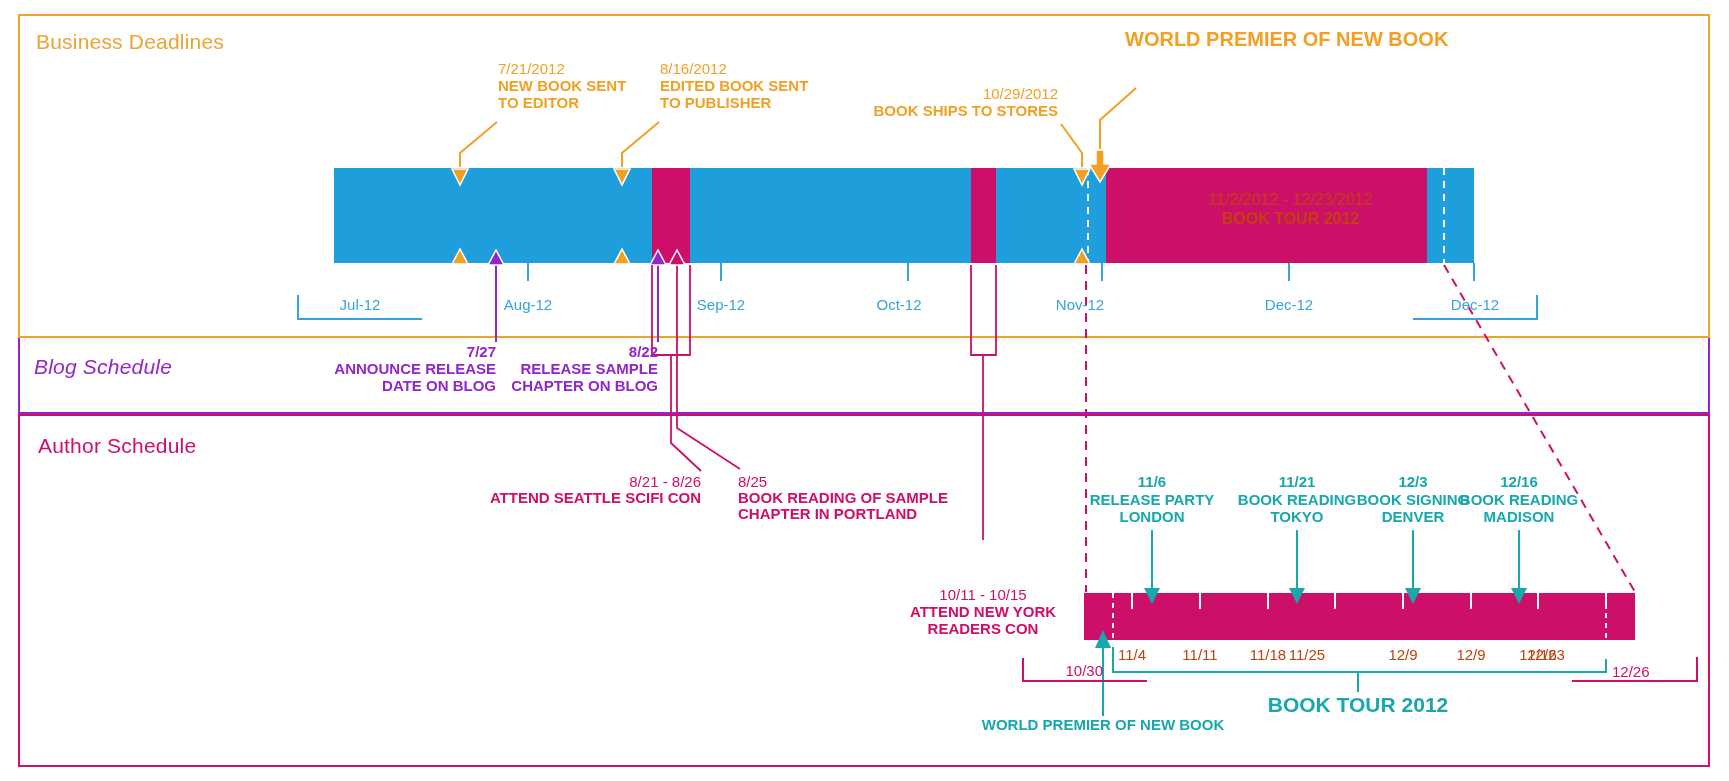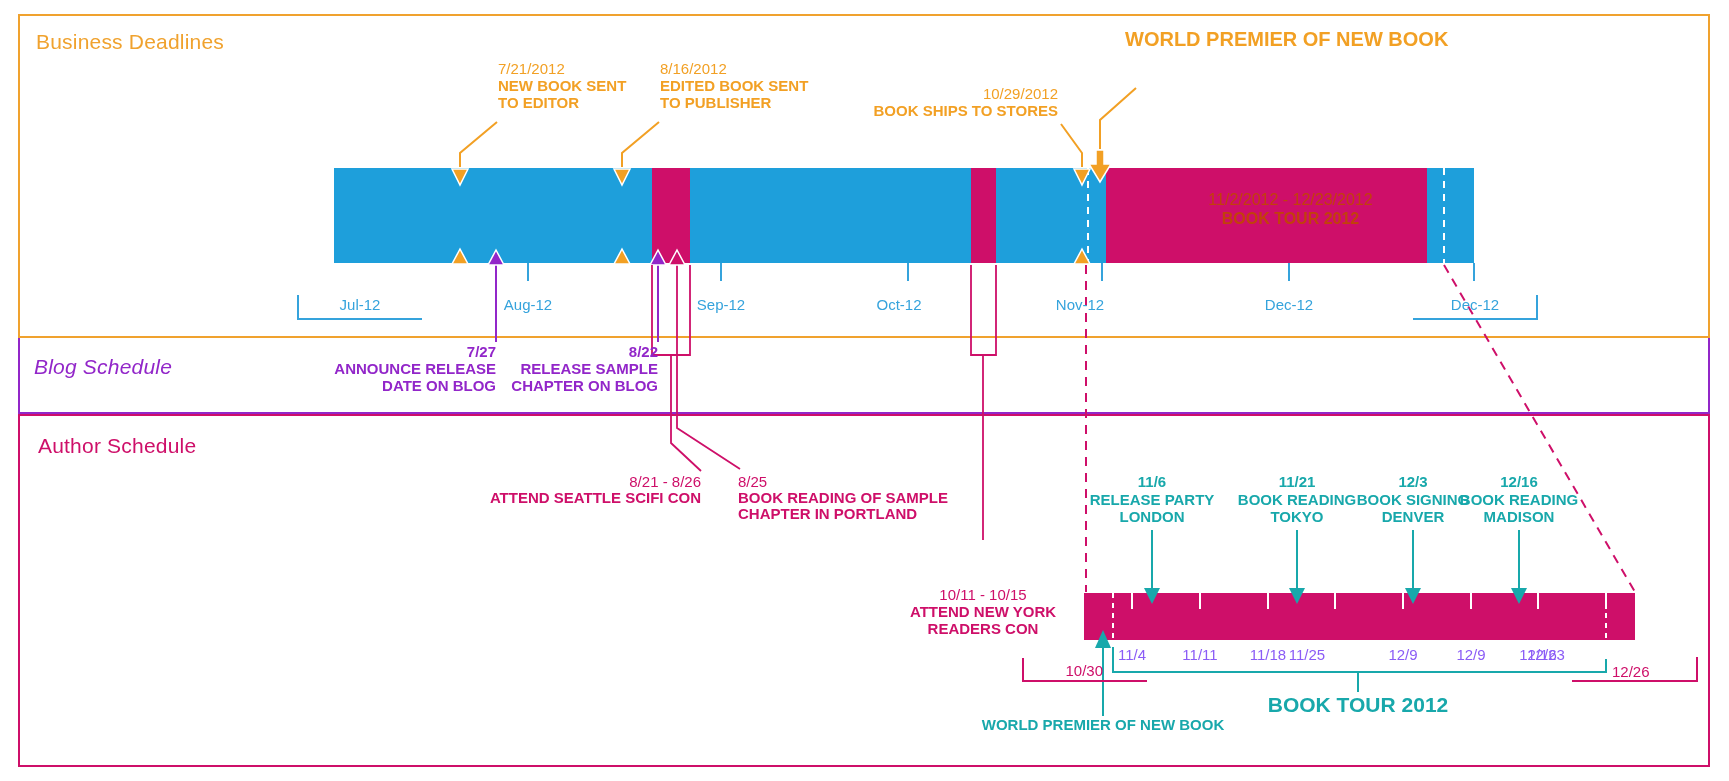--- a/index.html
+++ b/index.html
@@ -13,21 +13,21 @@
   #lbl-business{left:36px;top:30px;color:#F0A22E;}
   #lbl-blog{left:34px;top:355px;color:#9226C9;font-style:italic;}
   #lbl-author{left:38px;top:434px;color:#CE0F69;}
   svg.overlay{position:absolute;left:0;top:0;}
   .txt{position:absolute;line-height:17px;font-size:15px;white-space:nowrap;}
   .orange{color:#F2A024;} .purple{color:#9226C9;} .pink{color:#CE0F69;}
   .b{font-weight:bold;}
   .ralign{text-align:right;}
   .center{transform:translateX(-50%);text-align:center;}
   .mlabel{position:absolute;top:296px;font-size:15px;color:#35A3DC;transform:translateX(-50%);}
-  .wklabel{position:absolute;top:646px;font-size:15px;color:#8b5cf6;transform:translateX(-50%);}
+  .wklabel{position:absolute;top:646px;font-size:15px;color:#c2410c;transform:translateX(-50%);}
   .tealms{position:absolute;top:473px;line-height:17.5px;font-size:15px;font-weight:bold;
           color:#18A8AB;transform:translateX(-50%);text-align:center;}
   #interval-label{position:absolute;left:1106px;top:190px;width:369px;text-align:center;
                   color:#c2410c;font-size:16px;line-height:19px;}
   #premier-big .date{font-size:15px;}
   #premier-big .big{font-size:20px;font-weight:bold;line-height:22px;}
   #booktour-title{position:absolute;left:1358px;top:693px;transform:translateX(-50%);
                   font-size:21px;font-weight:bold;color:#18A8AB;}
   #premier-bottom{position:absolute;left:1103px;top:716px;transform:translateX(-50%);
                   font-size:15px;font-weight:bold;color:#18A8AB;white-space:nowrap;}

